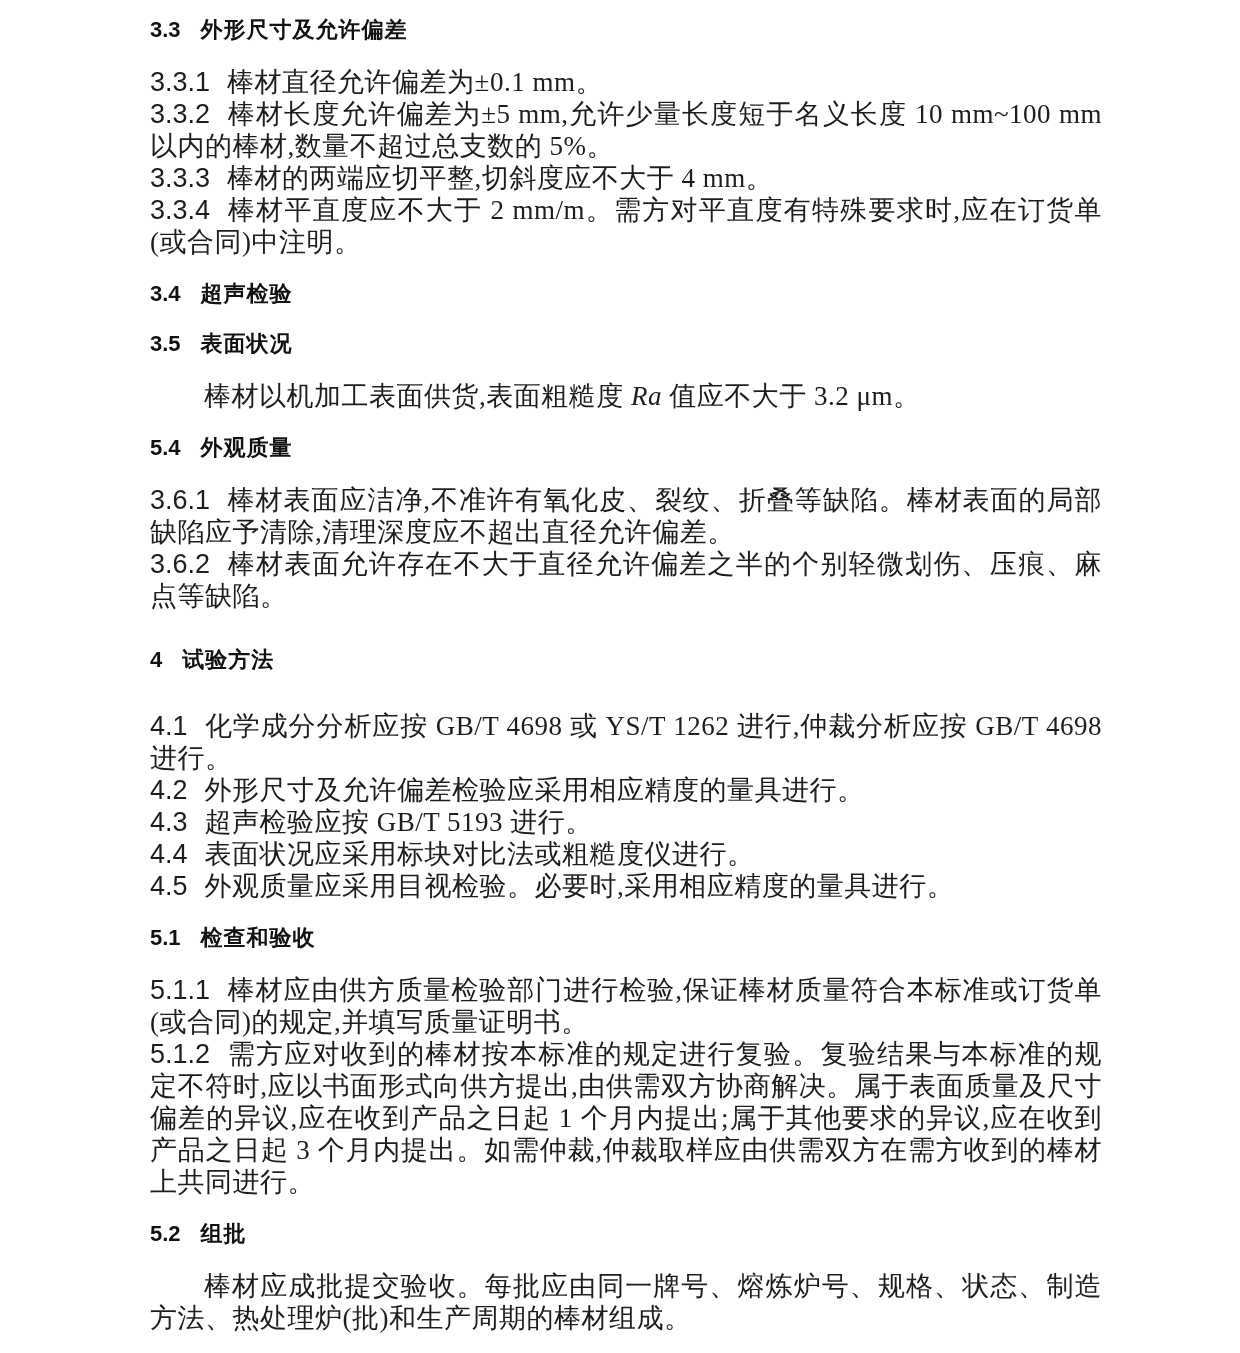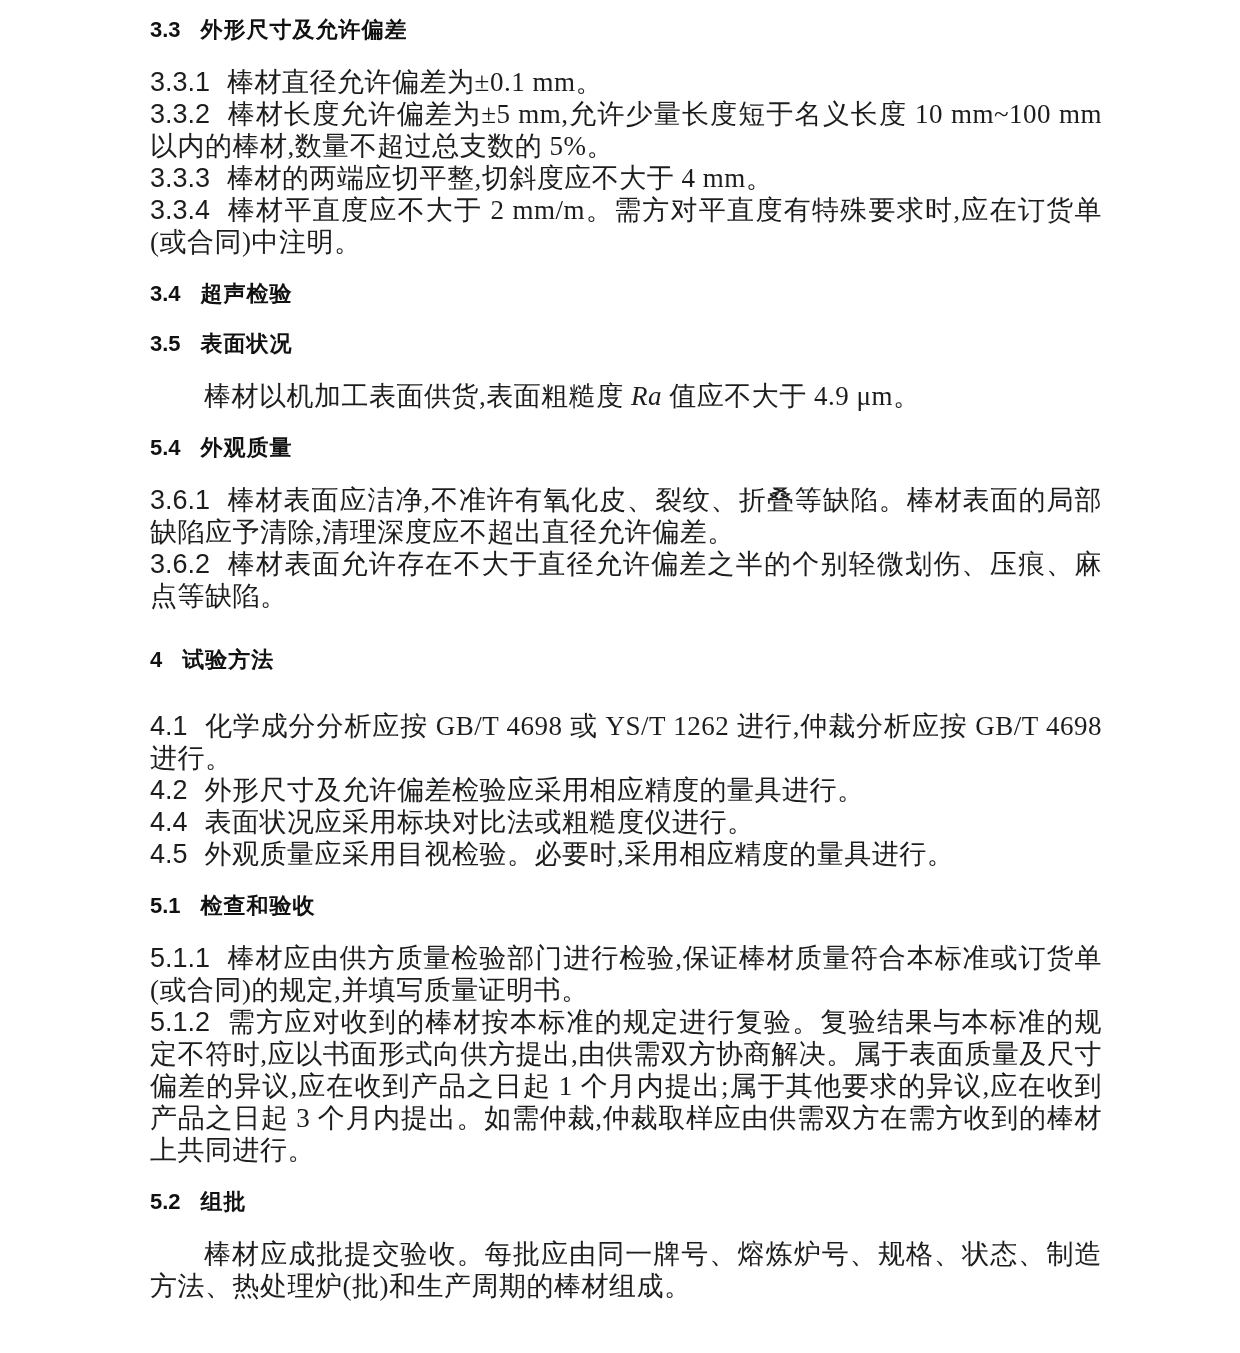--- a/index.html
+++ b/index.html
@@ -76,21 +76,21 @@
   <div class="h2">
     <span class="hnum">3.4</span><span>超声检验</span>
   </div>
 
 
   <div class="h2">
     <span class="hnum">3.5</span><span>表面状况</span>
   </div>
 
   <p class="para">
-    <span>棒材以机加工表面供货,表面粗糙度 </span><span class="em-var">Ra</span><span> 值应不大于 4.9 μm。</span>
+    <span>棒材以机加工表面供货,表面粗糙度 </span><span class="em-var">Ra</span><span> 值应不大于 3.2 μm。</span>
   </p>
 
   <div class="h2">
     <span class="hnum">5.4</span><span>外观质量</span>
   </div>
 
   <p class="clause">
     <span class="cnum">3.6.1</span><span>棒材表面应洁净,不准许有氧化皮、裂纹、折叠等缺陷。棒材表面的局部缺陷应予清除,清理深度应不超出直径允许偏差。</span>
   </p>
   <p class="clause">
@@ -99,20 +99,23 @@
 
   <div class="h1">
     <span class="hnum">4</span><span>试验方法</span>
   </div>
 
   <p class="clause">
     <span class="cnum">4.1</span><span>化学成分分析应按 GB/T 4698 或 YS/T 1262 进行,仲裁分析应按 GB/T 4698 进行。</span>
   </p>
   <p class="clause">
     <span class="cnum">4.2</span><span>外形尺寸及允许偏差检验应采用相应精度的量具进行。</span>
+  </p>
+  <p class="clause">
+    <span class="cnum">4.3</span><span>超声检验应按 GB/T 5193 进行。</span>
   </p>
   <p class="clause">
     <span class="cnum">4.4</span><span>表面状况应采用标块对比法或粗糙度仪进行。</span>
   </p>
   <p class="clause">
     <span class="cnum">4.5</span><span>外观质量应采用目视检验。必要时,采用相应精度的量具进行。</span>
   </p>
 
 
   <div class="h2">

